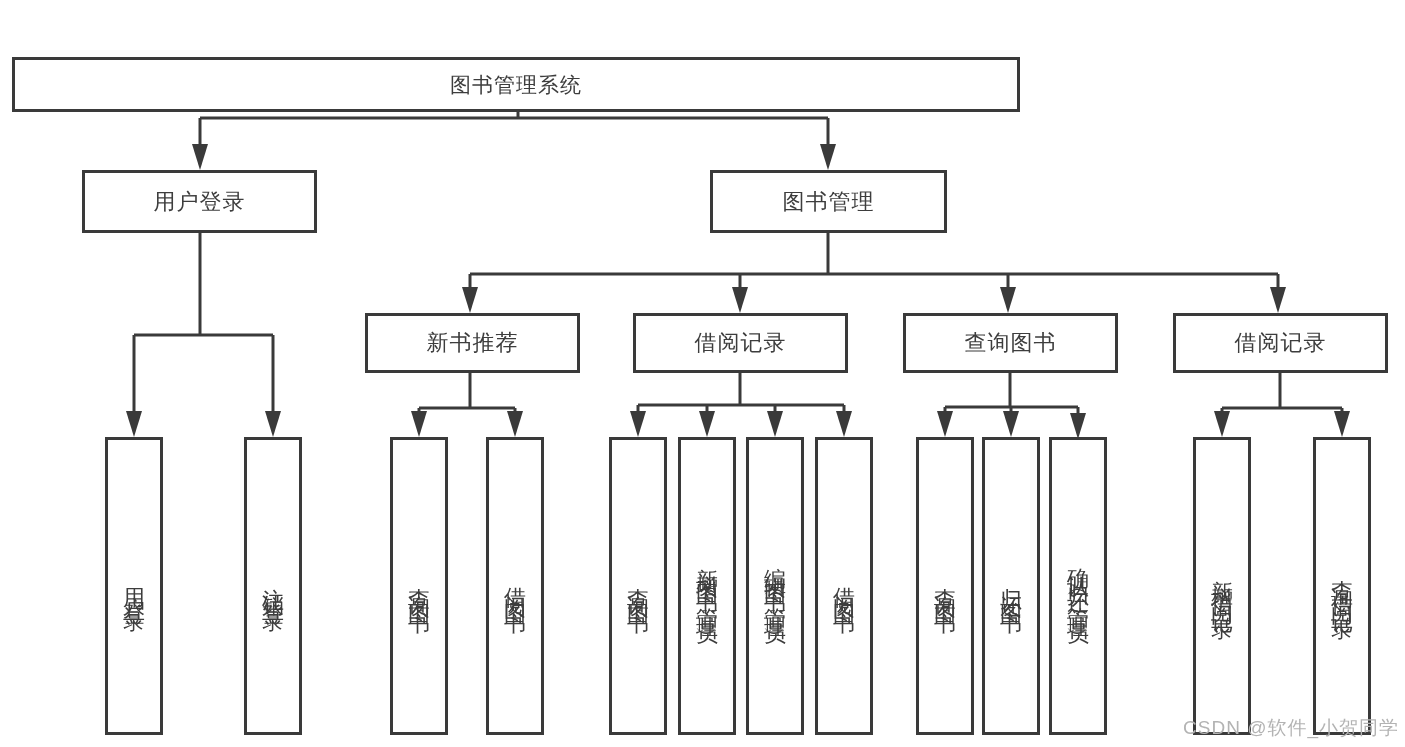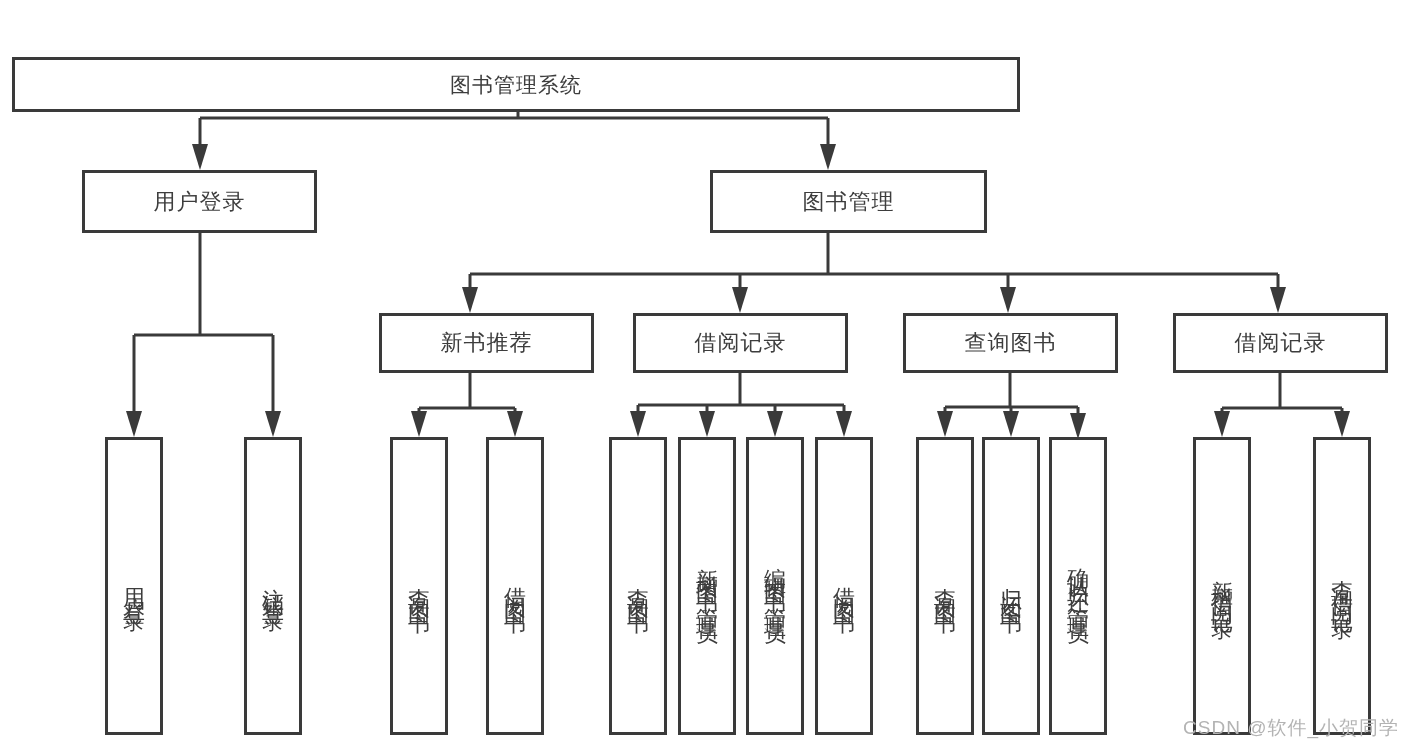--- a/index.html
+++ b/index.html
@@ -33,24 +33,24 @@
     writing-mode: vertical-rl;
     text-orientation: mixed;
     font-size: 22px;
     letter-spacing: 8px;
     line-height: 1;
   }
   
   #n-root        { left: 12px;  top: 13px;  width: 1008px; height: 55px; margin-top: 44px; }
   
   #n-login       { left: 82px;  top: 170px; width: 235px; height: 63px; font-size: 22px; }
-  #n-manage      { left: 710px; top: 170px; width: 277px; height: 63px; font-size: 22px; }
+  #n-manage      { left: 710px; top: 170px; width: 237px; height: 63px; font-size: 22px; }
   
   .lvl3          { top: 313px; width: 215px; height: 60px; font-size: 22px; }
-  #n-recommend   { left: 379px; text-align: center; }
+  #n-recommend   { left: 365px; text-align: center; }
   #n-borrow      { left: 633px; }
   #n-current     { left: 903px; }
   #n-records     { left: 1173px; }
   
   .lvl4          { top: 437px; width: 58px; height: 298px; }
   #n-login-user     { left: 105px; }
   #n-login-logout   { left: 244px; }
   #n-rec-query      { left: 390px; }
   #n-rec-borrow     { left: 486px; }
   #n-borrow-query   { left: 609px; }

